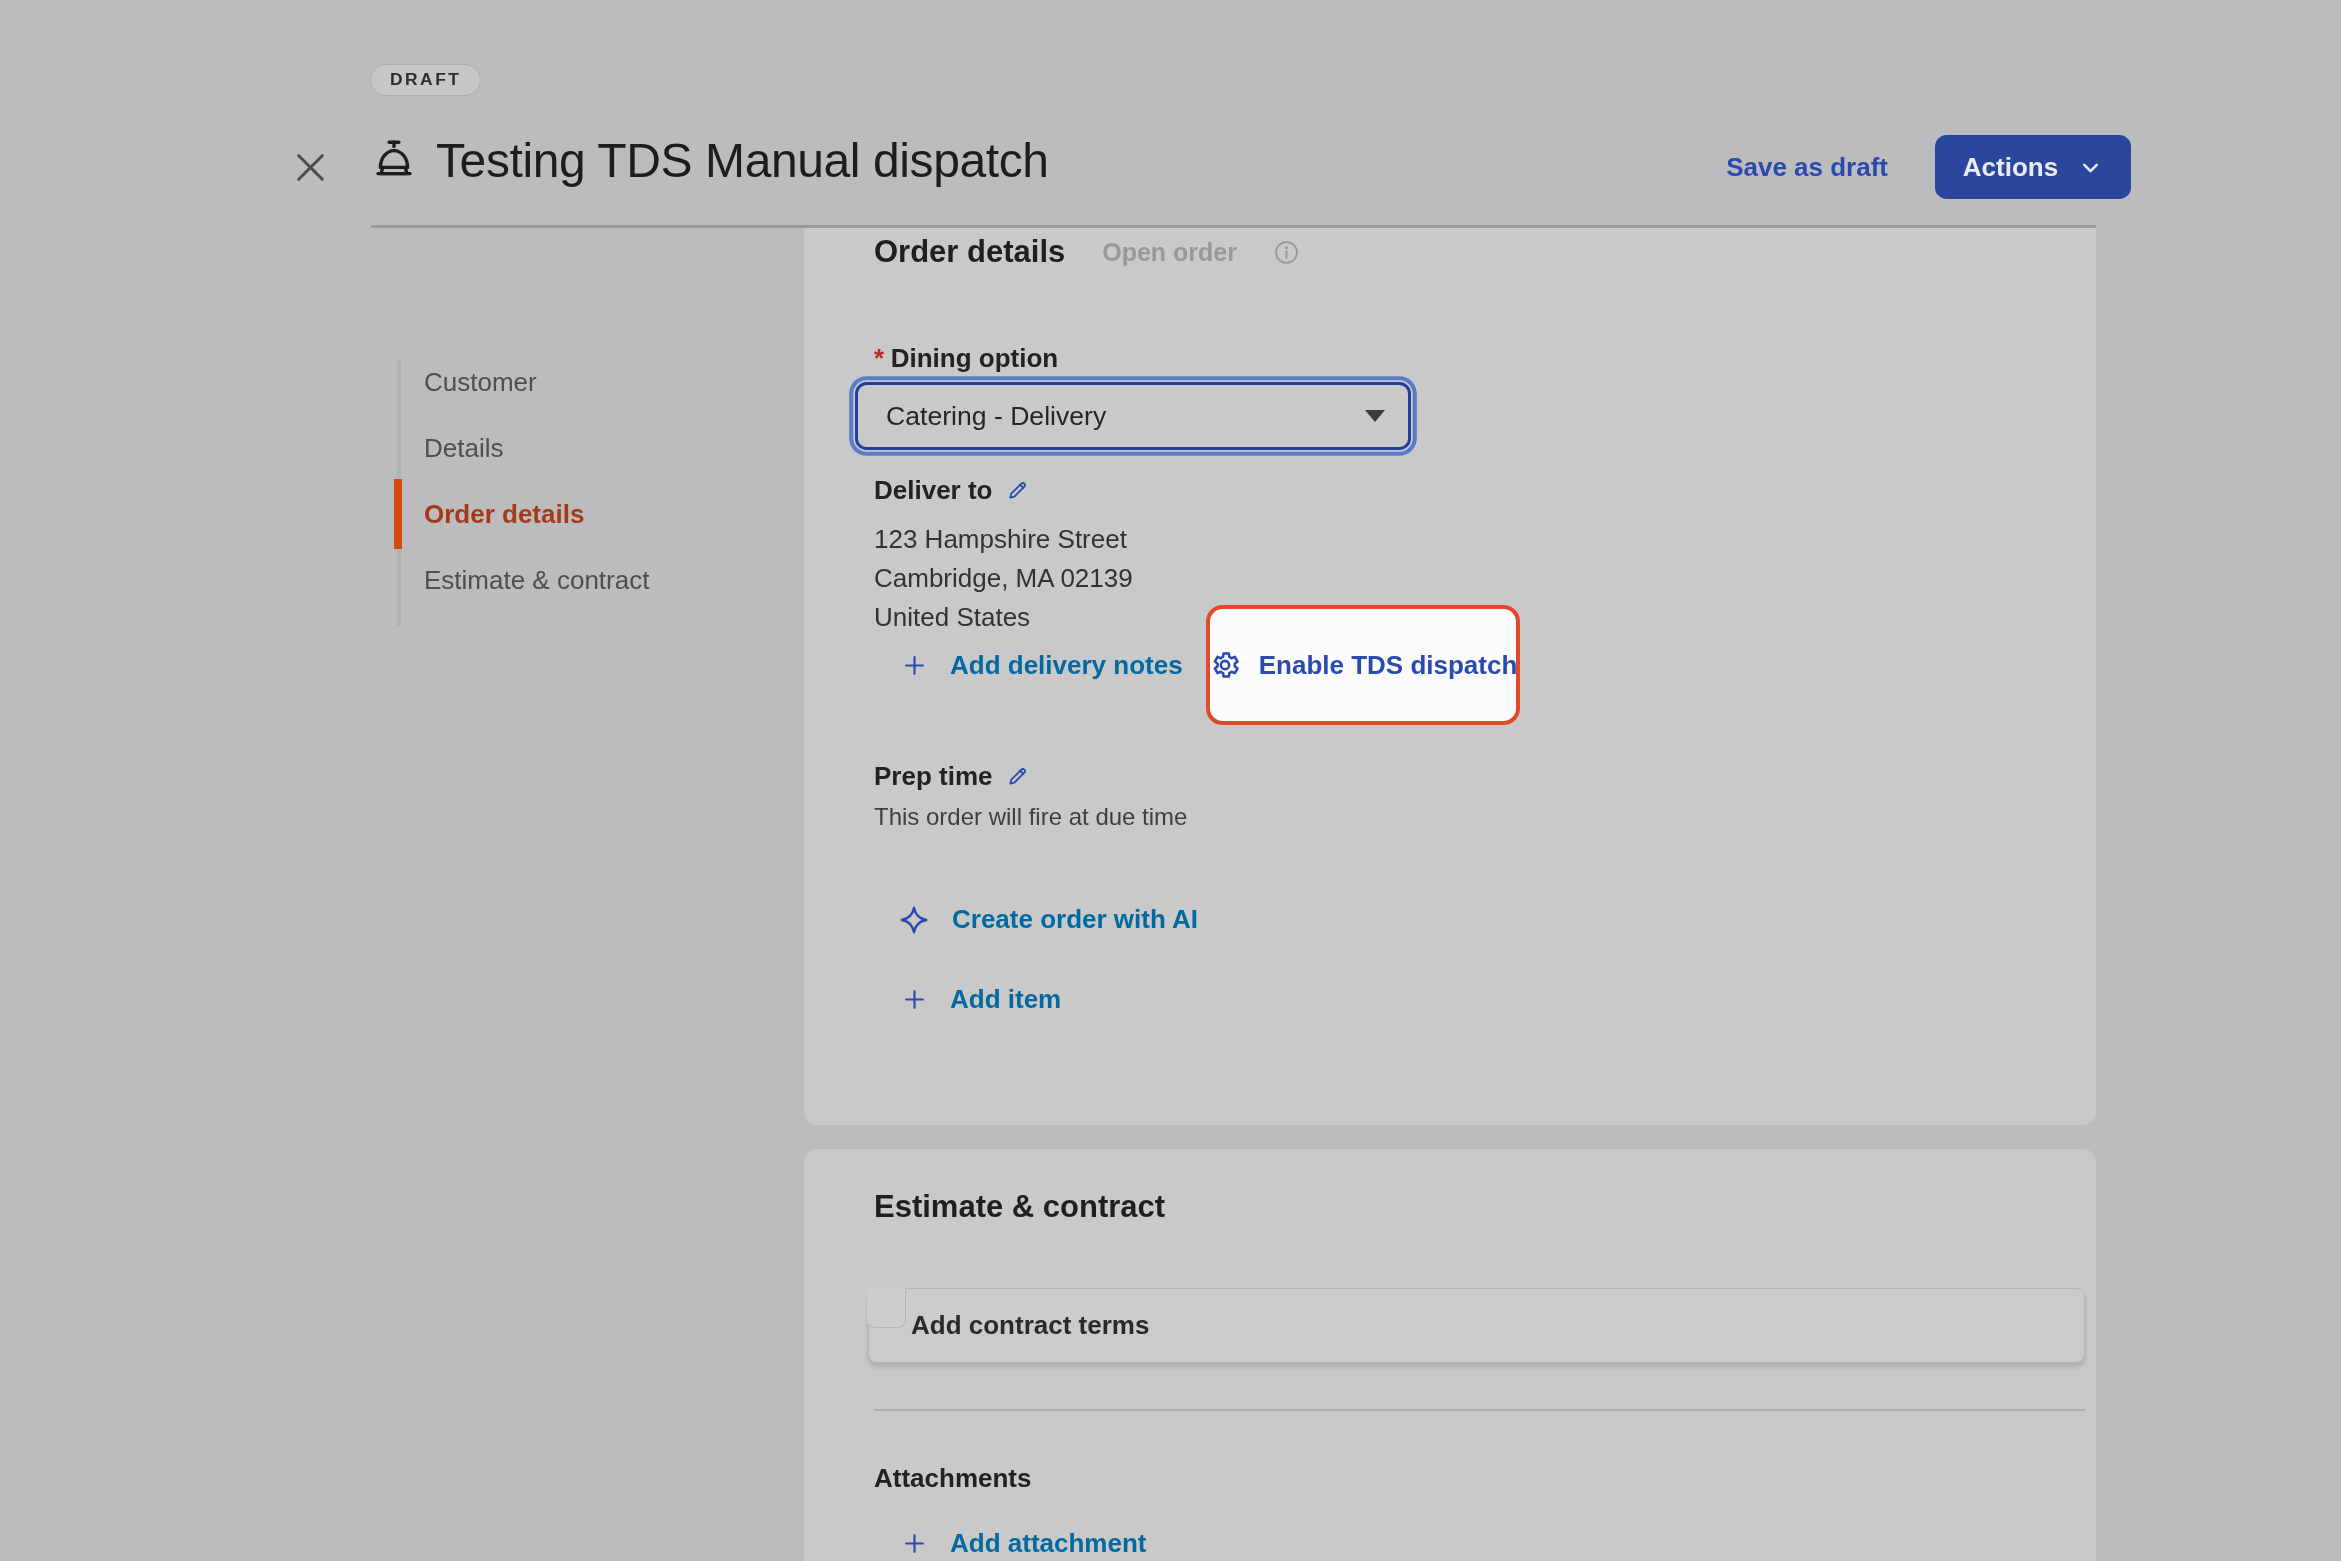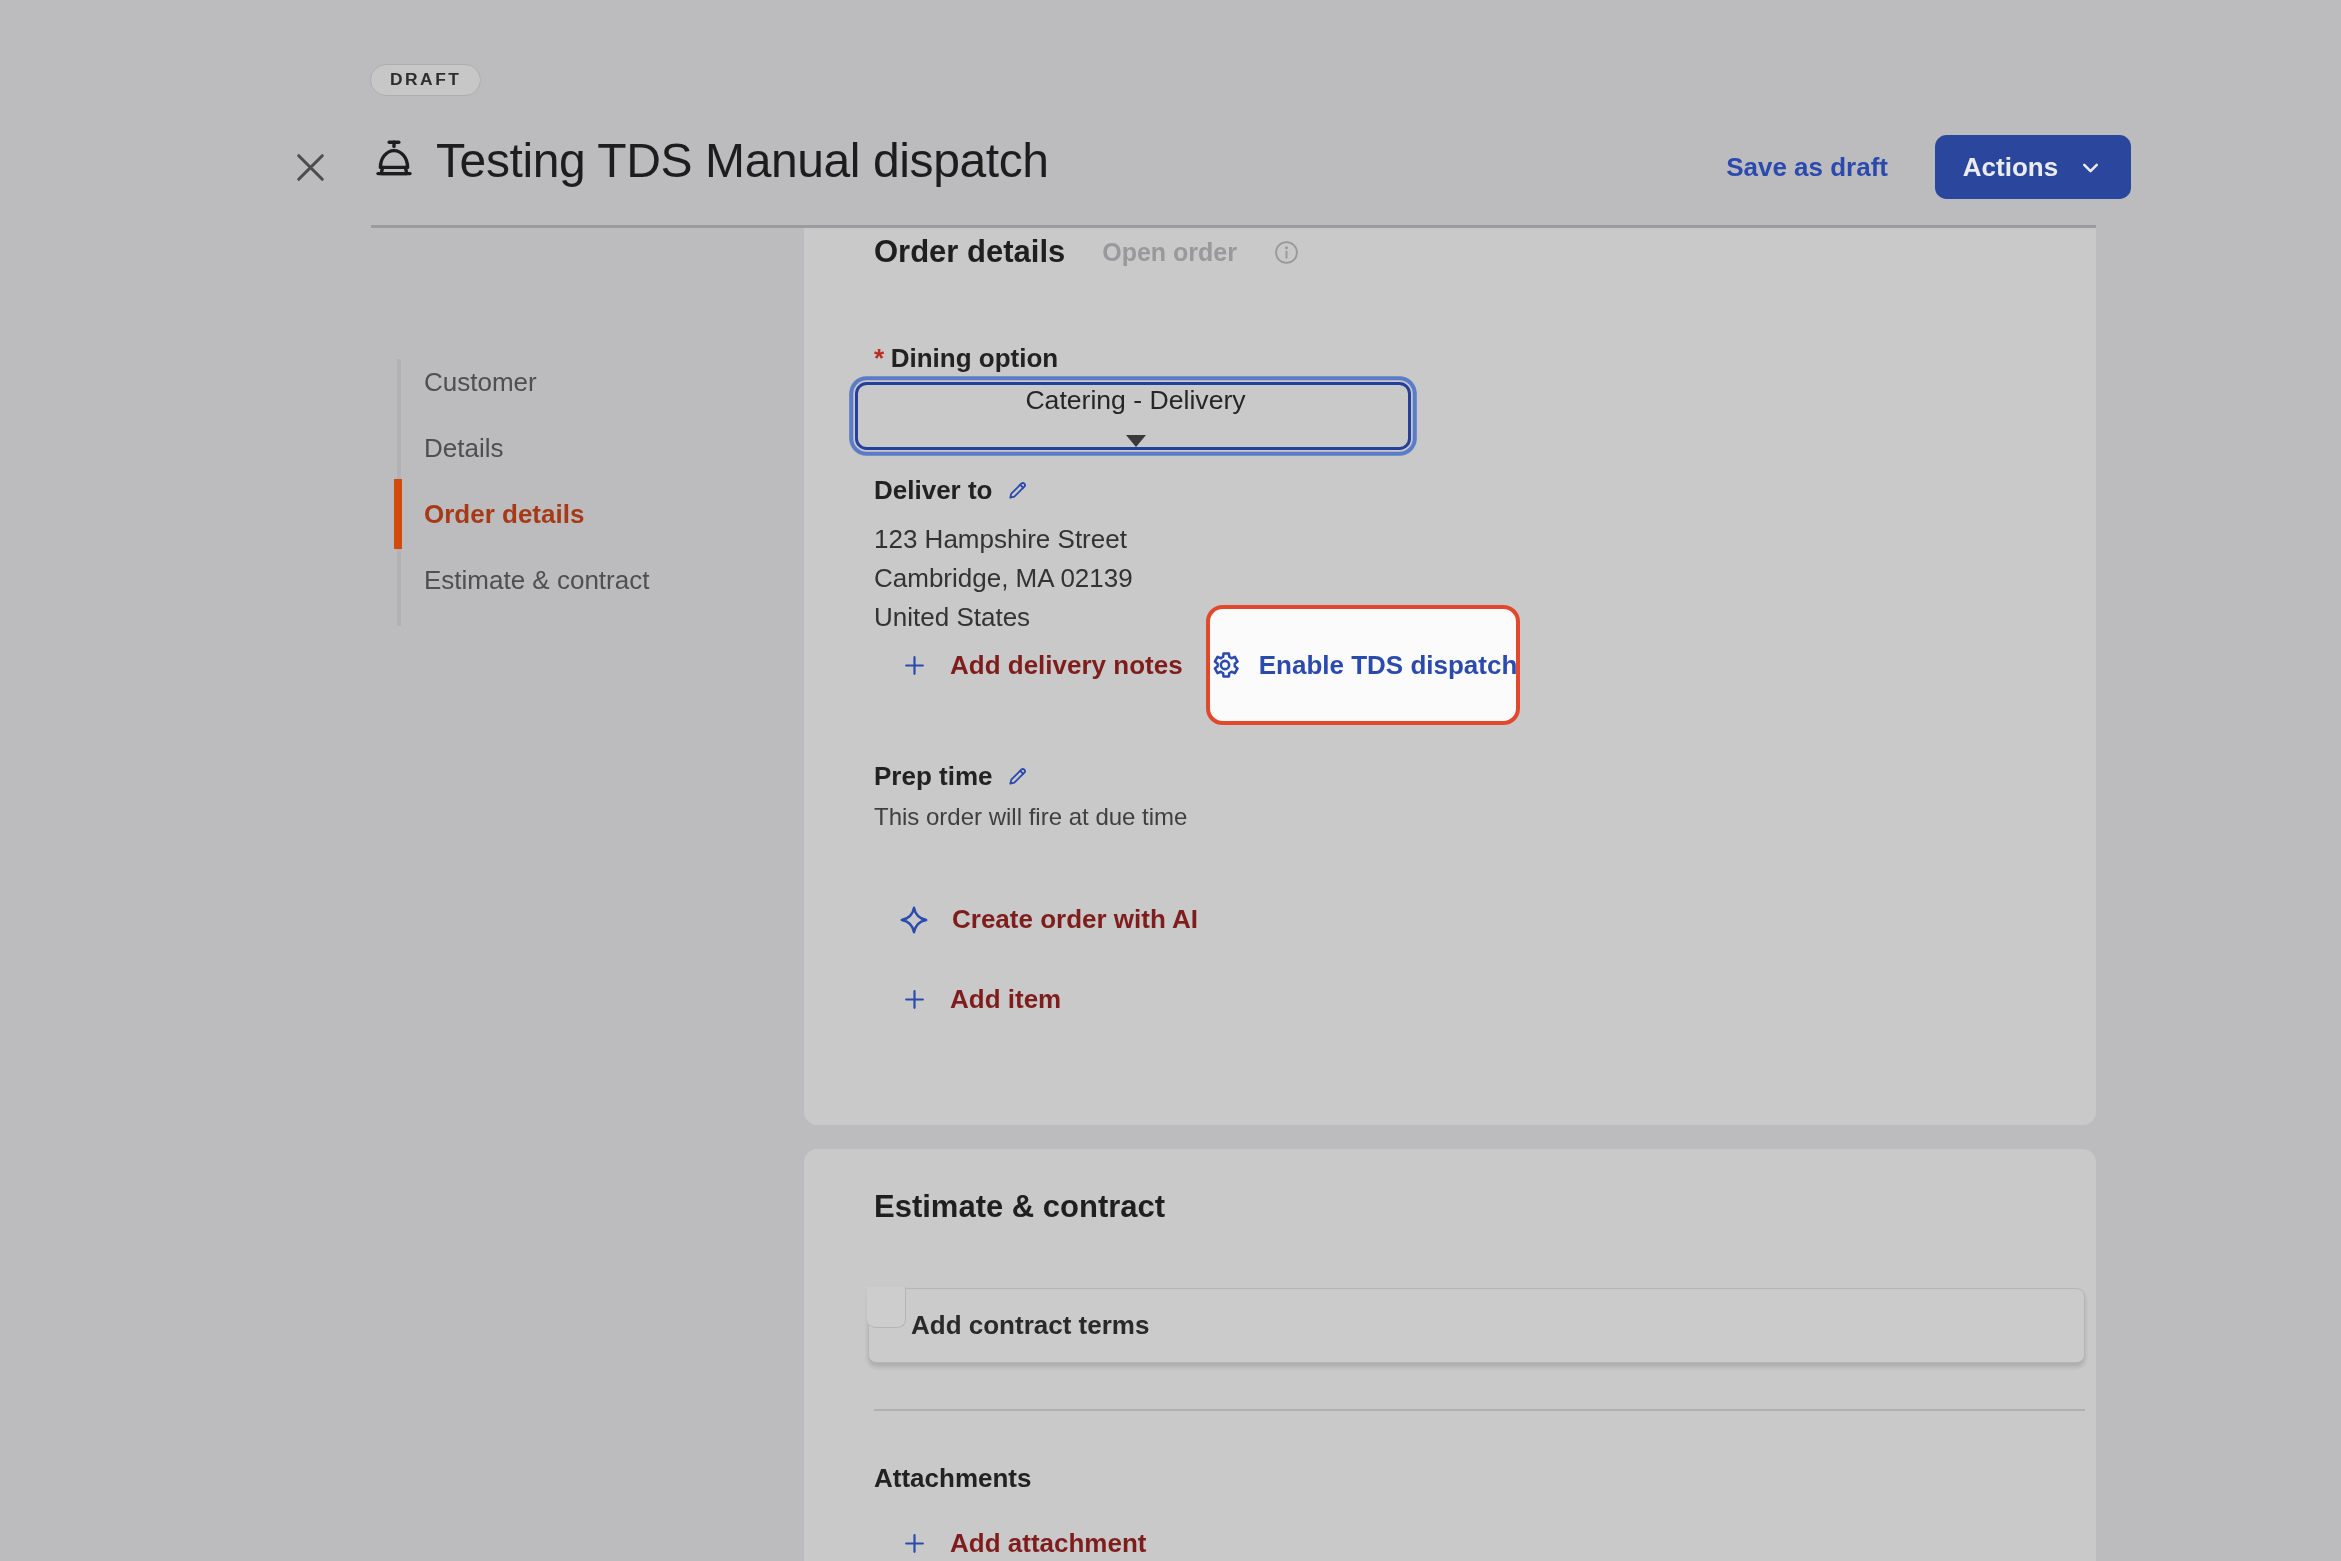--- a/index.html
+++ b/index.html
@@ -71,40 +71,40 @@
   .info-icon{margin-left:37px;width:25px;height:25px;cursor:pointer;}
   
   .field-label{font-size:26px;font-weight:700;color:#222;}
   .dining-label{position:absolute;left:70px;top:115px;}
   .req{color:#b92d21;margin-right:6.6px;font-weight:700;}
   .select{
     position:absolute;left:51px;top:154px;width:556px;height:68px;
     box-sizing:border-box;border:3.3px solid #24409c;border-radius:11.6px;
     box-shadow:0 0 0 1.7px #c9c9ca, 0 0 0 5.8px #5b7cc6;
     background:#c9c9ca;display:flex;align-items:center;justify-content:space-between;
-    padding:0 23px 0 28px;cursor:pointer;flex-direction:column;
+    padding:0 23px 0 28px;cursor:pointer;
   }
   .select-value{font-size:26.6px;color:#262626;}
   .select-caret{
     width:0;height:0;border-left:10px solid transparent;
     border-right:10px solid transparent;border-top:12.5px solid #3a3a3c;
   }
   .label-row{position:absolute;left:70px;display:flex;align-items:center;gap:13px;}
   .deliver-row{top:247px;}
   .prep-row{top:533px;}
   .edit-icon{width:23px;height:23px;cursor:pointer;}
   .address{position:absolute;left:70px;top:292px;font-size:26px;color:#333;line-height:39px;}
   .body-text{font-size:24px;color:#404040;}
   .prep-desc{position:absolute;left:70px;top:575px;}
   
   .link-row{
     position:absolute;left:98px;display:flex;align-items:center;gap:23px;
     background:none;border:none;padding:0;cursor:pointer;font-family:inherit;
   }
-  .link-row .link-label{font-size:26px;font-weight:700;color:#7f1d1d;white-space:nowrap;}
+  .link-row .link-label{font-size:26px;font-weight:700;color:#0369a1;white-space:nowrap;}
   .notes-row{top:422px;}
   .ai-row{top:676px;left:95px;}
   .additem-row{top:756px;}
   .attach-row{top:379px;}
   
   .tds-callout{
     position:absolute;left:402px;top:377px;width:314px;height:120px;
     box-sizing:border-box;background:#fbfbfb;
     border:4.2px solid #e2492c;border-radius:16.6px;
     display:flex;align-items:center;justify-content:center;

